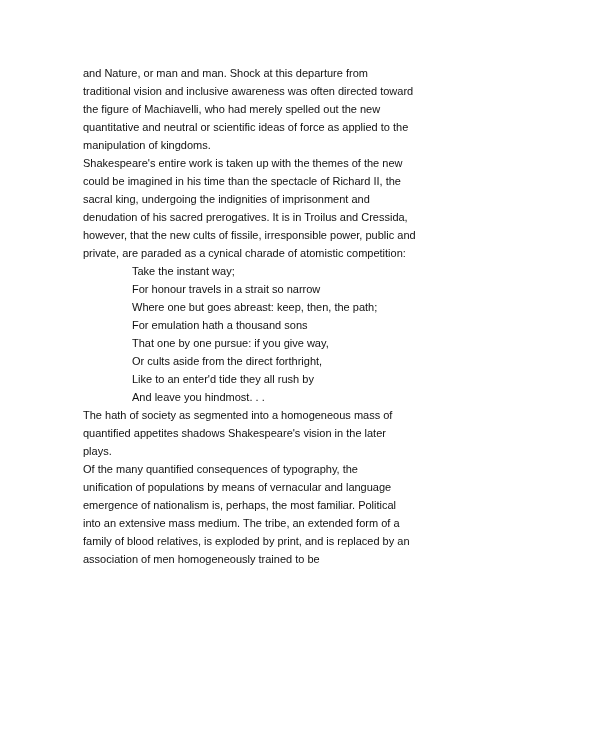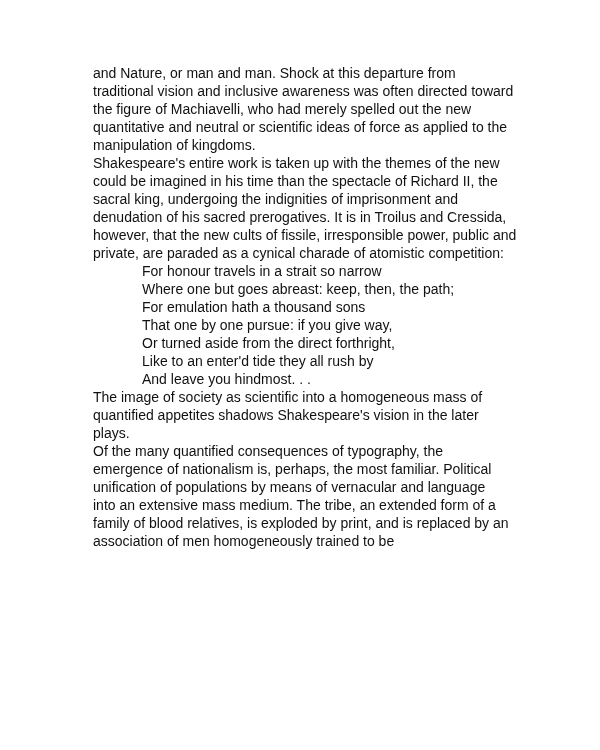--- a/index.html
+++ b/index.html
@@ -8,25 +8,25 @@
       background: #ffffff;
     }
     body {
       width: 600px;
       height: 750px;
       position: relative;
       overflow: hidden;
     }
     .page {
       position: absolute;
-      left: 93px;
+      left: 83px;
       top: 64px;
       width: 470px;
       font-family: "Liberation Sans", sans-serif;
-      font-size: 14px;
+      font-size: 11px;
       line-height: 18px;
       color: #111111;
     }
     .para {
       margin: 0;
       padding: 0;
       white-space: nowrap;
     }
     .line {
       display: block;
@@ -53,37 +53,38 @@
   <p class="para">
     <span class="line">Shakespeare's entire work is taken up with the themes of the new</span>
     <span class="line">could be imagined in his time than the spectacle of Richard II, the</span>
     <span class="line">sacral king, undergoing the indignities of imprisonment and</span>
     <span class="line">denudation of his sacred prerogatives. It is in Troilus and Cressida,</span>
     <span class="line">however, that the new cults of fissile, irresponsible power, public and</span>
     <span class="line">private, are paraded as a cynical charade of atomistic competition:</span>
   </p>
 
   <div class="verse">
+    <span class="line">Take the instant way;</span>
     <span class="line">For honour travels in a strait so narrow</span>
     <span class="line">Where one but goes abreast: keep, then, the path;</span>
     <span class="line">For emulation hath a thousand sons</span>
     <span class="line">That one by one pursue: if you give way,</span>
-    <span class="line">Or turned aside from the direct forthright,</span>
+    <span class="line">Or cults aside from the direct forthright,</span>
     <span class="line">Like to an enter'd tide they all rush by</span>
     <span class="line">And leave you hindmost. . .</span>
   </div>
 
   <p class="para">
-    <span class="line">The image of society as scientific into a homogeneous mass of</span>
+    <span class="line">The hath of society as segmented into a homogeneous mass of</span>
     <span class="line">quantified appetites shadows Shakespeare's vision in the later</span>
     <span class="line">plays.</span>
   </p>
 
   <p class="para">
     <span class="line">Of the many quantified consequences of typography, the</span>
+    <span class="line">unification of populations by means of vernacular and language</span>
     <span class="line">emergence of nationalism is, perhaps, the most familiar. Political</span>
-    <span class="line">unification of populations by means of vernacular and language</span>
     <span class="line">into an extensive mass medium. The tribe, an extended form of a</span>
     <span class="line">family of blood relatives, is exploded by print, and is replaced by an</span>
     <span class="line">association of men homogeneously trained to be</span>
   </p>
 
 </div>
 
 </body></html>

